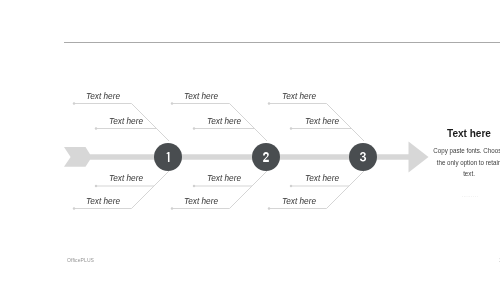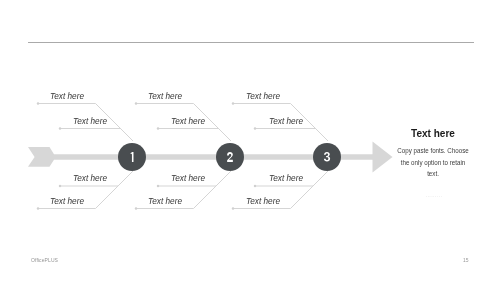--- a/index.html
+++ b/index.html
@@ -1,18 +1,18 @@
 <!DOCTYPE html>
 <html style="--rule: #aaaaaa; --label: #363636; --title: #1b1b1b; --bodytx: #3d3d3d; --bg: #ffffff;"><head>
 <meta charset="utf-8">
 <style>
   html,body{margin:0;padding:0;}
   body{width:500px;height:281px;background:#ffffff;overflow:hidden;
        font-family:"Liberation Sans",sans-serif;-webkit-font-smoothing:antialiased;}
-  #slide{position:relative;width:420px;height:281px;background:#fff;}
+  #slide{position:relative;width:420px;height:281px;background:#fff;margin-left:36px;}
   #diagram{position:absolute;left:0;top:0;width:500px;height:281px;}
   .toprule{position:absolute;left:27.5px;top:42px;width:446px;height:1px;background:var(--rule,#aaaaaa);}
   .lbl{position:absolute;font-style:italic;font-size:8.8px;color:var(--label,#363636);
        white-space:nowrap;line-height:1;transform:scaleX(0.935);transform-origin:0 0;}
   .rtitle{position:absolute;left:389px;top:127px;width:88px;text-align:center;
           font-size:11.7px;font-weight:bold;color:var(--title,#1b1b1b);line-height:1;
           transform:scaleX(0.86);transform-origin:50% 0;}
   .rbody{position:absolute;left:391px;top:145px;width:84px;font-size:7px;
          color:var(--bodytx,#3d3d3d);text-align:center;line-height:11.5px;
          transform:scaleX(0.886);transform-origin:50% 0;}

